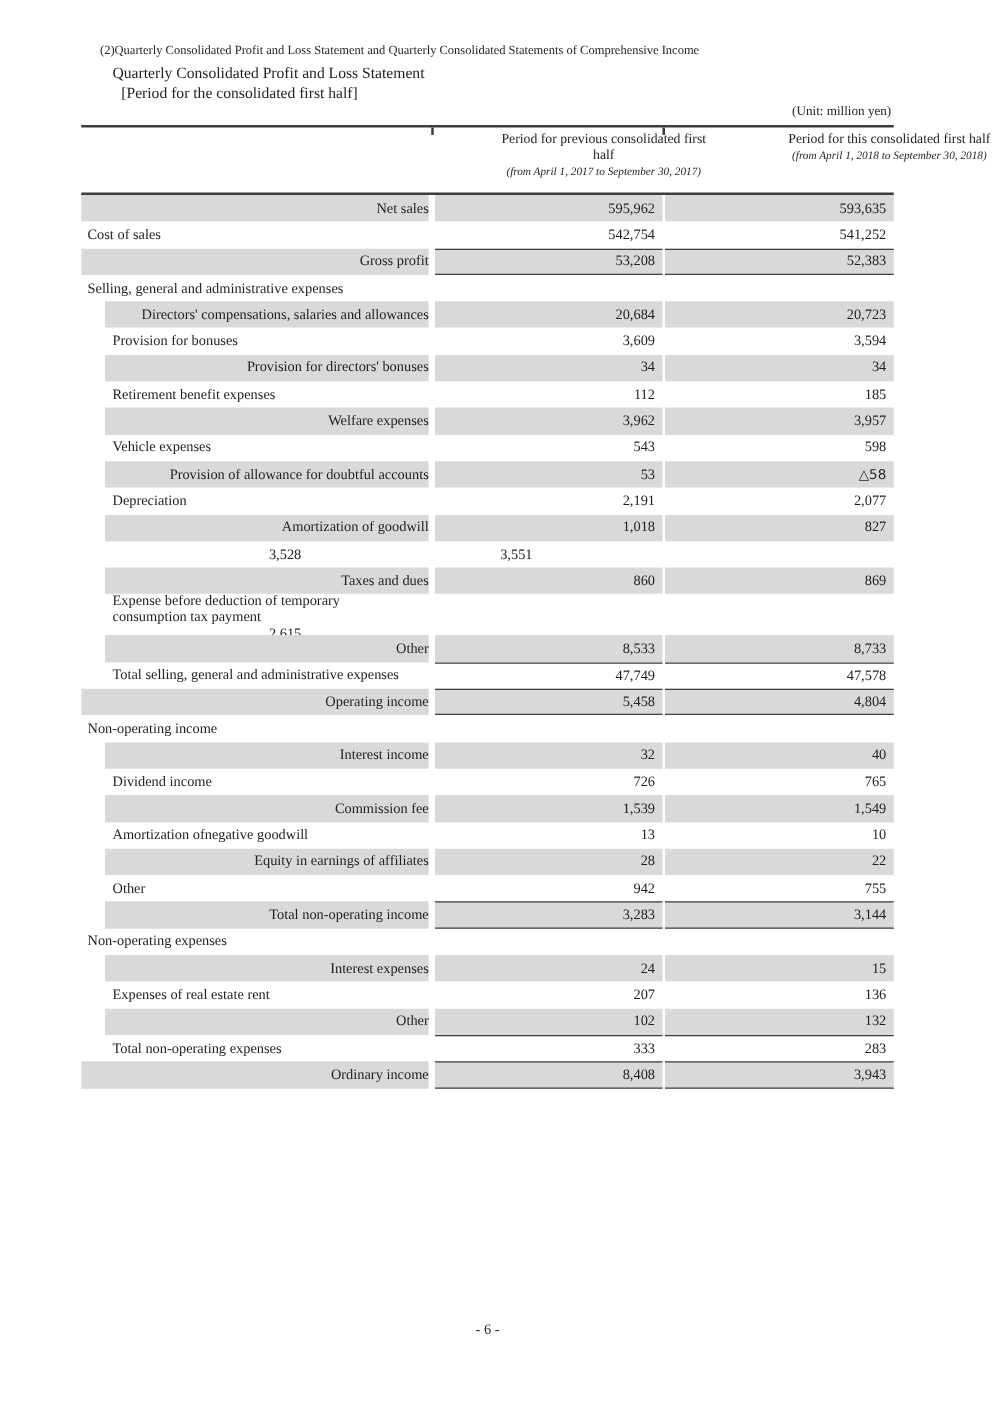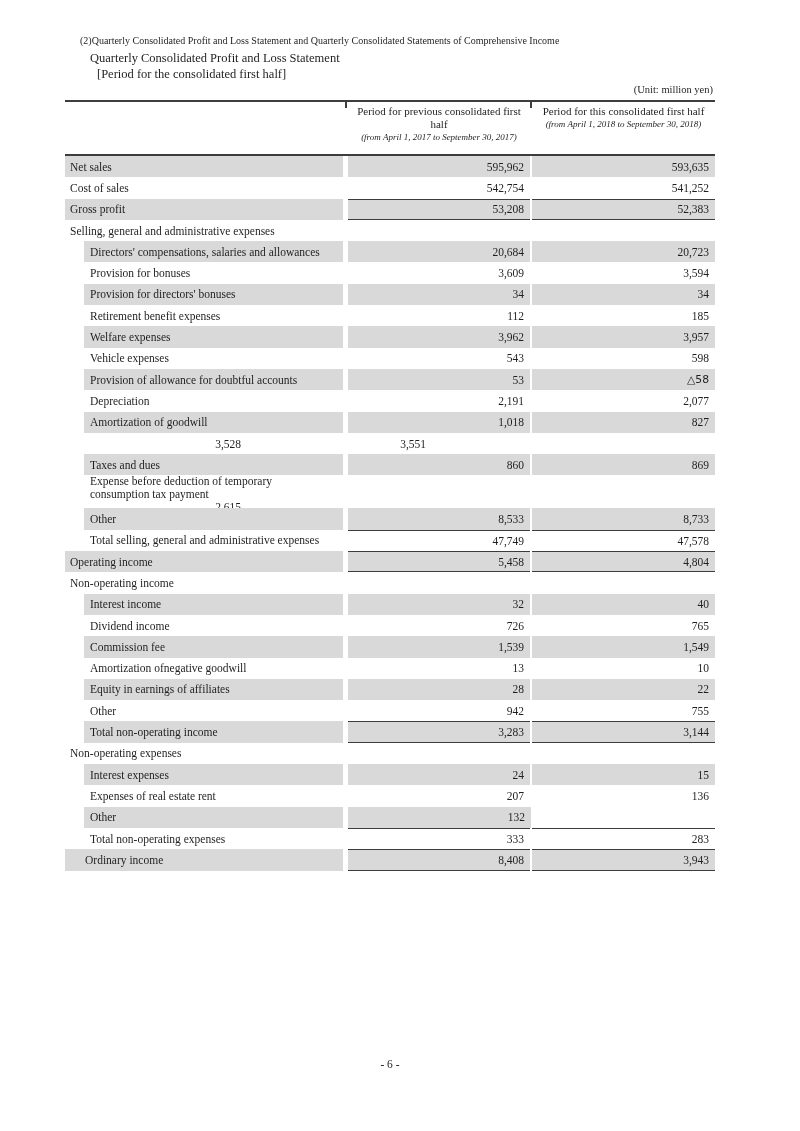--- a/index.html
+++ b/index.html
@@ -7,37 +7,37 @@
   body { background:#fff; }
   .page { position:relative; width:800px; height:1131px; background:#fff;
           font-family:"Liberation Serif","DejaVu Serif",serif; color:var(--ink); overflow:hidden; }
   .t1 { position:absolute; left:80px; top:35px; font-size:10px; white-space:nowrap; }
   .t2 { position:absolute; left:90px; top:51px; font-size:12.5px; white-space:nowrap; }
   .t3 { position:absolute; left:97px; top:67px; font-size:12.5px; white-space:nowrap; }
   .content { position:absolute; left:65px; top:0; width:650px; height:1131px; }
   .unit-note { position:absolute; top:84px; right:2px; font-size:10.5px; }
   .fin-table { position:absolute; top:100px; left:0; width:650px; }
   .thead { position:relative; display:flex; height:56px;
-           border-top:2.5px solid var(--rule); border-bottom:2px solid var(--rule); }
+           border-top:2.5px solid var(--rule); border-bottom:2px solid var(--rule);gap:44px; }
   .cell { box-sizing:border-box; flex:none; }
   .labelcol { width:278px; margin-right:5px; }
   .hcol { width:182px; margin-right:2px; text-align:center; padding-top:3px; }
   .hcol.c3 { width:183px; margin-right:0; }
   .h-title { font-size:11px; line-height:13px; }
   .h-sub { font-size:9px; line-height:10.5px; padding:1px 6px 0 6px;font-style:italic; }
   .tick { position:absolute; top:0; width:1.5px; height:6px; background:var(--rule); }
   .tick.p1 { left:280px; } .tick.p2 { left:465px; }
   .row { display:flex; height:21.3px; }
   .row.tall { height:33px;flex-direction:column; }
   .label { position:relative; display:flex; align-items:center;
            font-size:11.5px; white-space:nowrap; width:278px; margin-right:5px; }
   .label.lv0 .lab-text { padding-left:5px; }
   .label.lv1 .lab-text { padding-left:20px; }
   .label.lv2 .lab-text { padding-left:25px; }
-  .label.shaded { background:var(--shade); }
+  .label.shaded { background:var(--shade);justify-content:flex-end; }
   .label.lv2.shaded { background:linear-gradient(var(--shade),var(--shade)) 19px 0 / calc(100% - 19px) 100% no-repeat; }
   .row.tall .label { white-space:normal; }
   .row.tall .lab-text { max-width:222px; line-height:13px; }
   .val { width:182px; margin-right:2px; display:flex; align-items:center; justify-content:flex-end;
          padding-right:6px; font-size:11.5px; }
   .val.last { width:183px; margin-right:0; }
   .val.shaded { background:var(--shade); }
   .val.rt { border-top:1.8px solid var(--rule); }
   .val.rb { border-bottom:1.8px solid var(--rule); }
   .val.neg { font-family:"DejaVu Sans","Liberation Sans",sans-serif; font-size:10.8px; }
@@ -273,20 +273,21 @@
             <div class="cell label lv2">
               <span class="lab-text">Expenses of real estate rent</span>
             </div>
             <div class="cell val">207</div>
             <div class="cell val last">136</div>
           </div>
           <div class="row">
             <div class="cell label lv2 shaded">
               <span class="lab-text">Other</span>
             </div>
+            <div class="cell val shaded">102</div>
             <div class="cell val last shaded">132</div>
           </div>
           <div class="row">
             <div class="cell label lv2">
               <span class="lab-text">Total non-operating expenses</span>
             </div>
             <div class="cell val rt">333</div>
             <div class="cell val last rt">283</div>
           </div>
           <div class="row">

